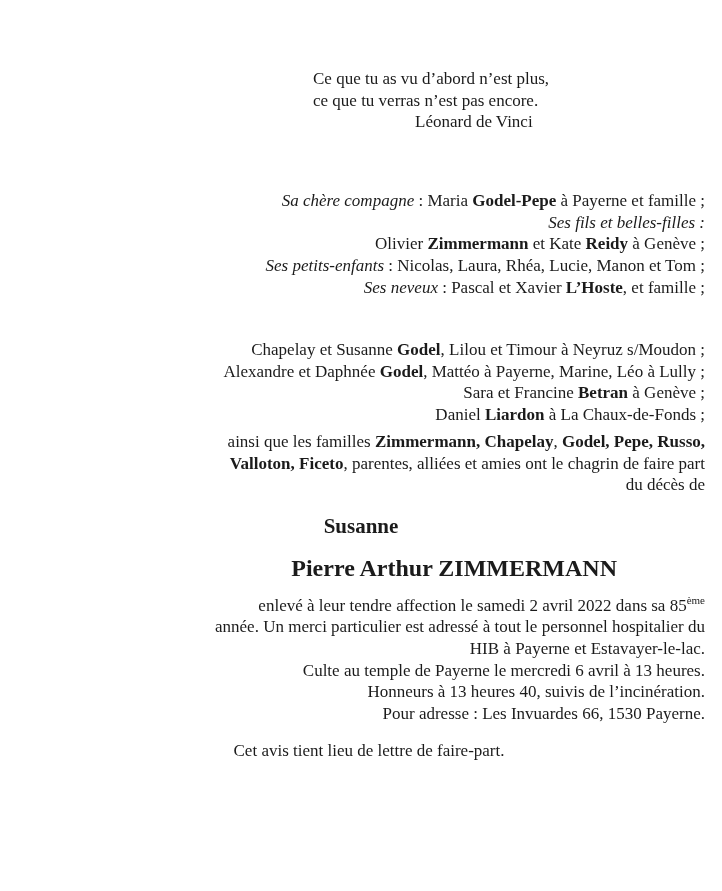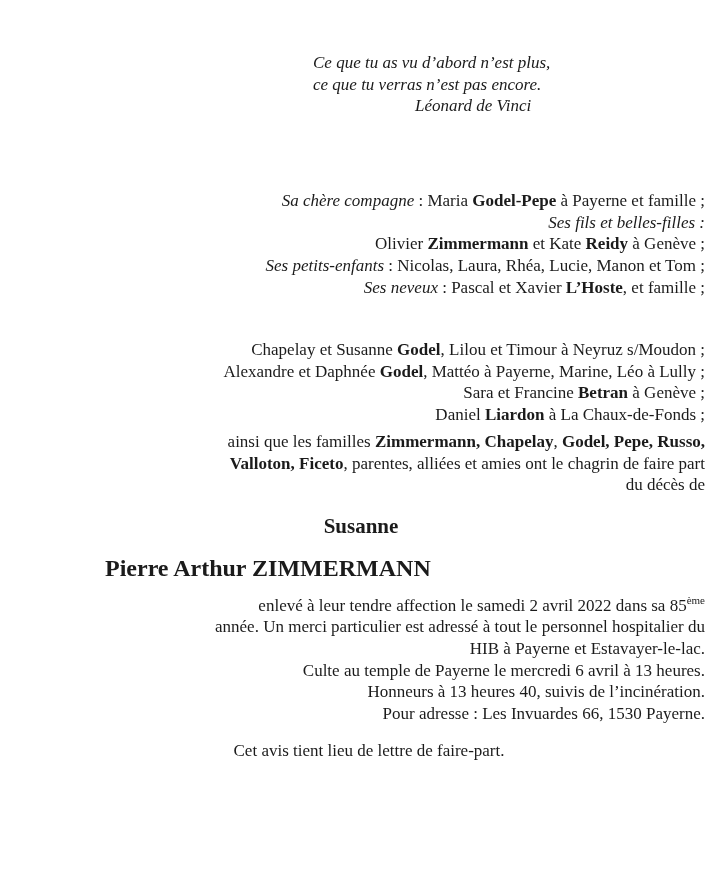--- a/index.html
+++ b/index.html
@@ -27,43 +27,42 @@
   .line { white-space: nowrap; }
   .seg-b { font-weight: bold; }
   .seg-i { font-style: italic; }
   .seg-sup {
     vertical-align: super;
     font-size: 11px;
   }
   .quote {
     position: absolute;
     left: 313px;
-    top: 52px;
-    font-style: italic;
+    top: 68px;
     white-space: nowrap;
   }
   .quote .attribution { padding-left: 102px; }
   .title {
     position: absolute;
     left: 105px;
     top: 514px;
     width: 512px;
     margin: 0;
     text-align: center;
     font-size: 21px;
     line-height: 25px;
     font-weight: bold;
   }
   .name {
     position: absolute;
     left: 105px;
     top: 554px;
     width: 512px;
     margin: 0;
-    text-align: left;
+    text-align: right;
     font-size: 24px;
     line-height: 29px;
     font-weight: bold;
   }
   .family-1 { top: 190px; }
   .family-2 { top: 339px; }
   .announcement { top: 431px; }
   .details { top: 590px; }
   .closing {
     position: absolute;

